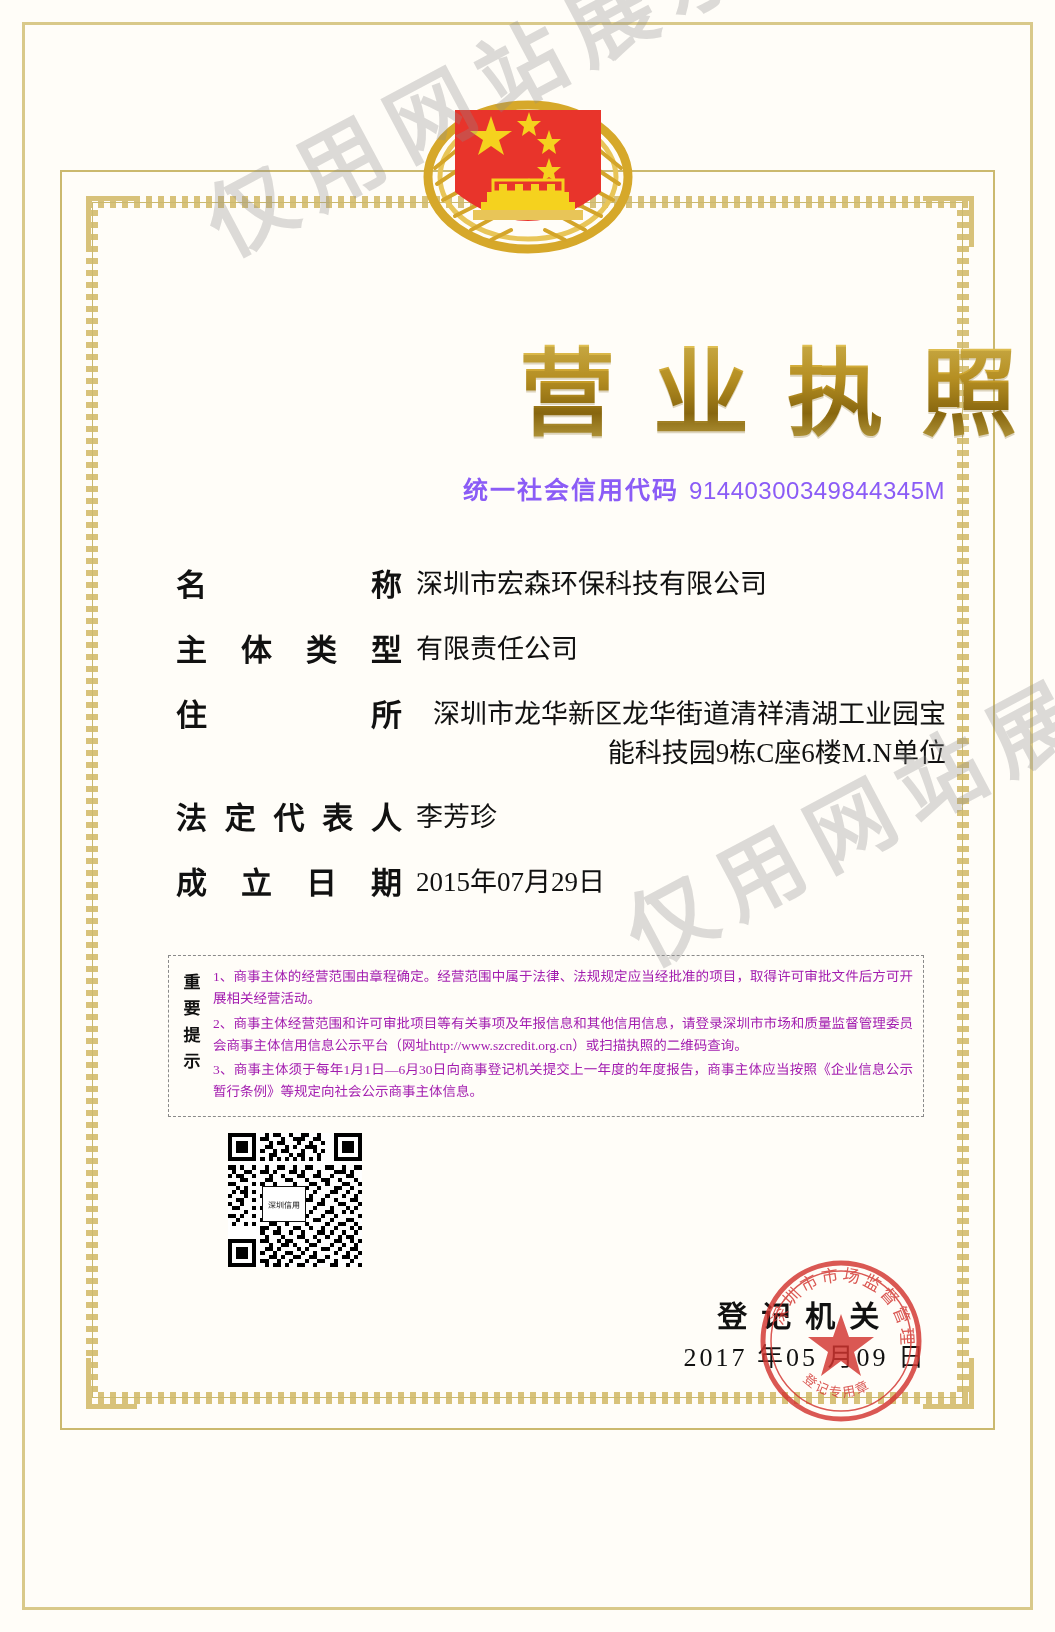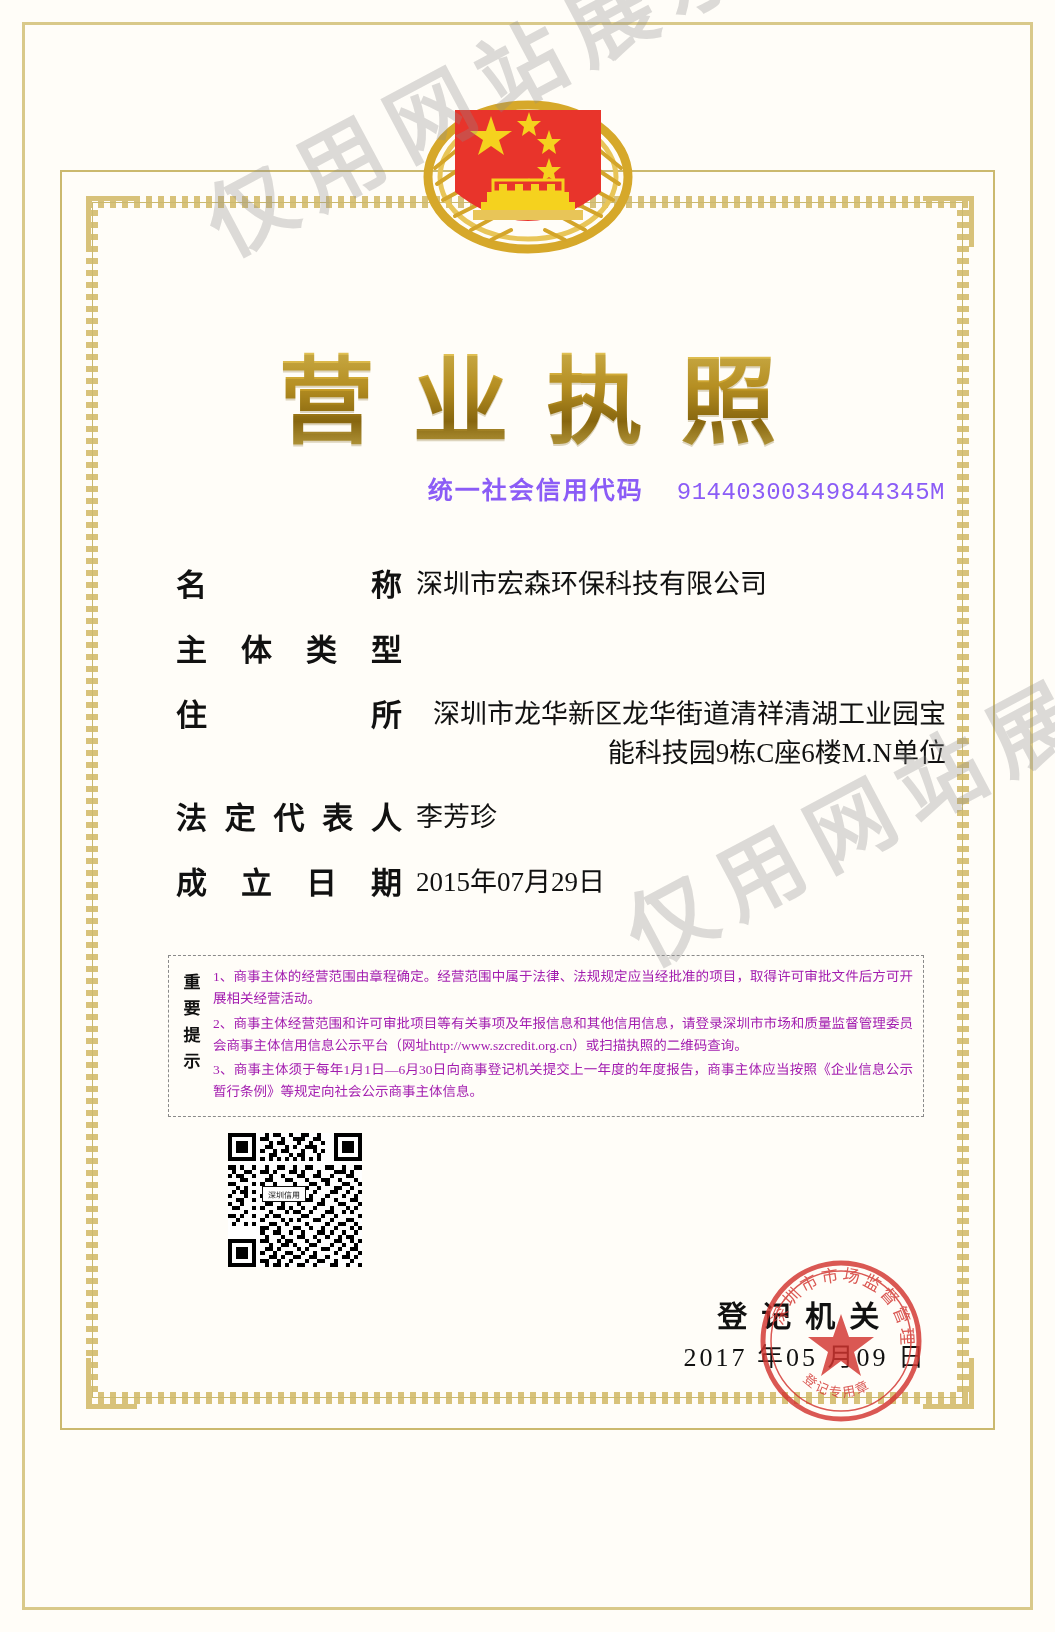--- a/index.html
+++ b/index.html
@@ -69,22 +69,22 @@
     top: 72px;
     transform: translateX(-50%);
     width: 214px;
     height: 214px;
   }
 
   
   .title {
     position: absolute;
     left: 0; right: 0;
-    top: 324px;
-    text-align: center;
+    top: 316px;
+    text-align: right;
     font-family: "DejaVu Serif", "Liberation Serif", serif;
     font-size: 96px;
     font-weight: bold;
     letter-spacing: 38px;
     text-indent: 38px;
     color: #c8a227;
     background: linear-gradient(180deg, #f4dd7a 0%, #caa02a 45%, #8d6a10 70%, #e7cf6d 100%);
     -webkit-background-clip: text;
     background-clip: text;
     -webkit-text-fill-color: transparent;
@@ -101,24 +101,23 @@
     align-items: baseline;
     gap: 10px;
     color: #8b5cf6;
   }
   .credit-label {
     font-size: 25px;
     font-weight: bold;
     letter-spacing: 2px;
   }
   .credit-value {
-    font-family: Liberation Mono, monospace;
+    font-family: Liberation Sans, sans-serif;
     font-size: 24px;
     letter-spacing: 0.5px;
-    margin-left: 23px;
   }
 
   
   .fields {
     position: absolute;
     left: 176px;
     top: 560px;
     width: 790px;
   }
   .field-row {
@@ -188,21 +187,21 @@
     left: 228px;
     top: 1133px;
     width: 134px;
     height: 134px;
   }
   .qr-center {
     position: absolute;
     left: 262px;
     top: 1186px;
     width: 44px;
-    height: 16px;
+    height: 36px;
     background: #ffffff;
     border: 1px solid #111;
     font-size: 8px;
     color: #111;
     display: flex;
     align-items: center;
     justify-content: center;
     letter-spacing: 0;
     box-sizing: border-box;
   }
@@ -346,20 +345,21 @@
       <div class="field-value">深圳市宏森环保科技有限公司</div>
     </div>
 
     <div class="field-row">
       <div class="field-label">
         <span>主</span>
         <span>体</span>
         <span>类</span>
         <span>型</span>
       </div>
+      <div class="field-value">有限责任公司</div>
     </div>
 
     <div class="field-row">
       <div class="field-label">
         <span>住</span>
         <span>所</span>
       </div>
       <div class="field-value wrap">深圳市龙华新区龙华街道清祥清湖工业园宝能科技园9栋C座6楼M.N单位</div>
     </div>
 

